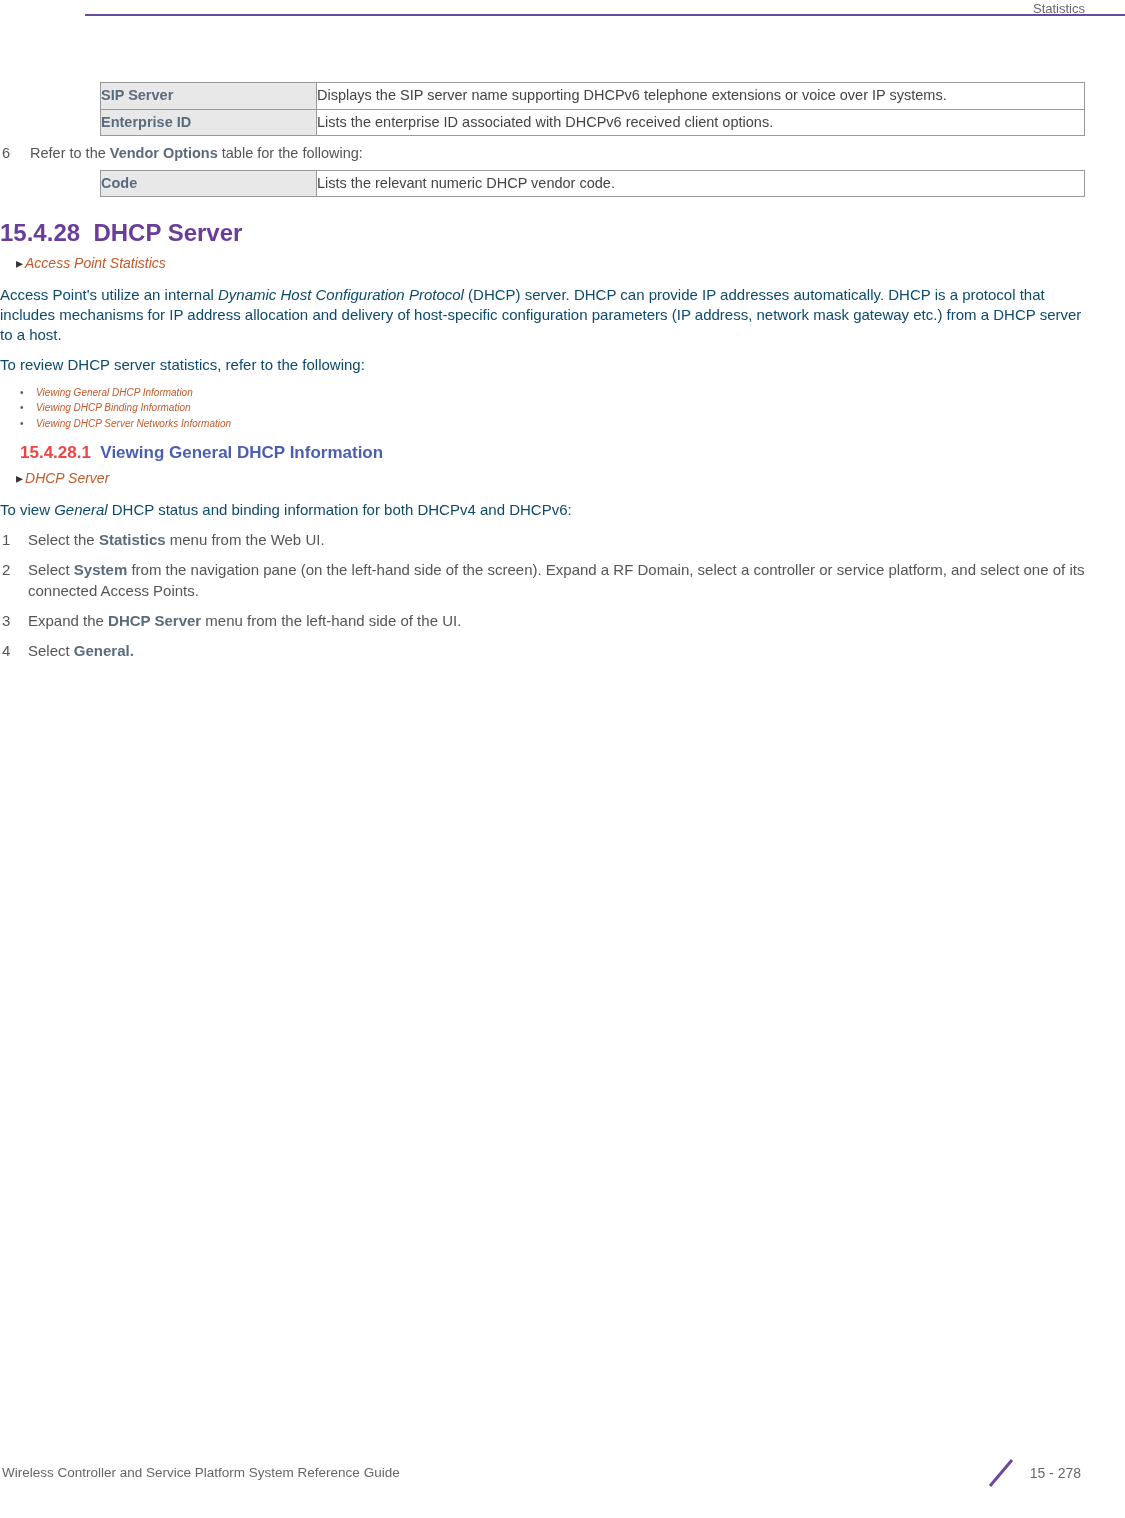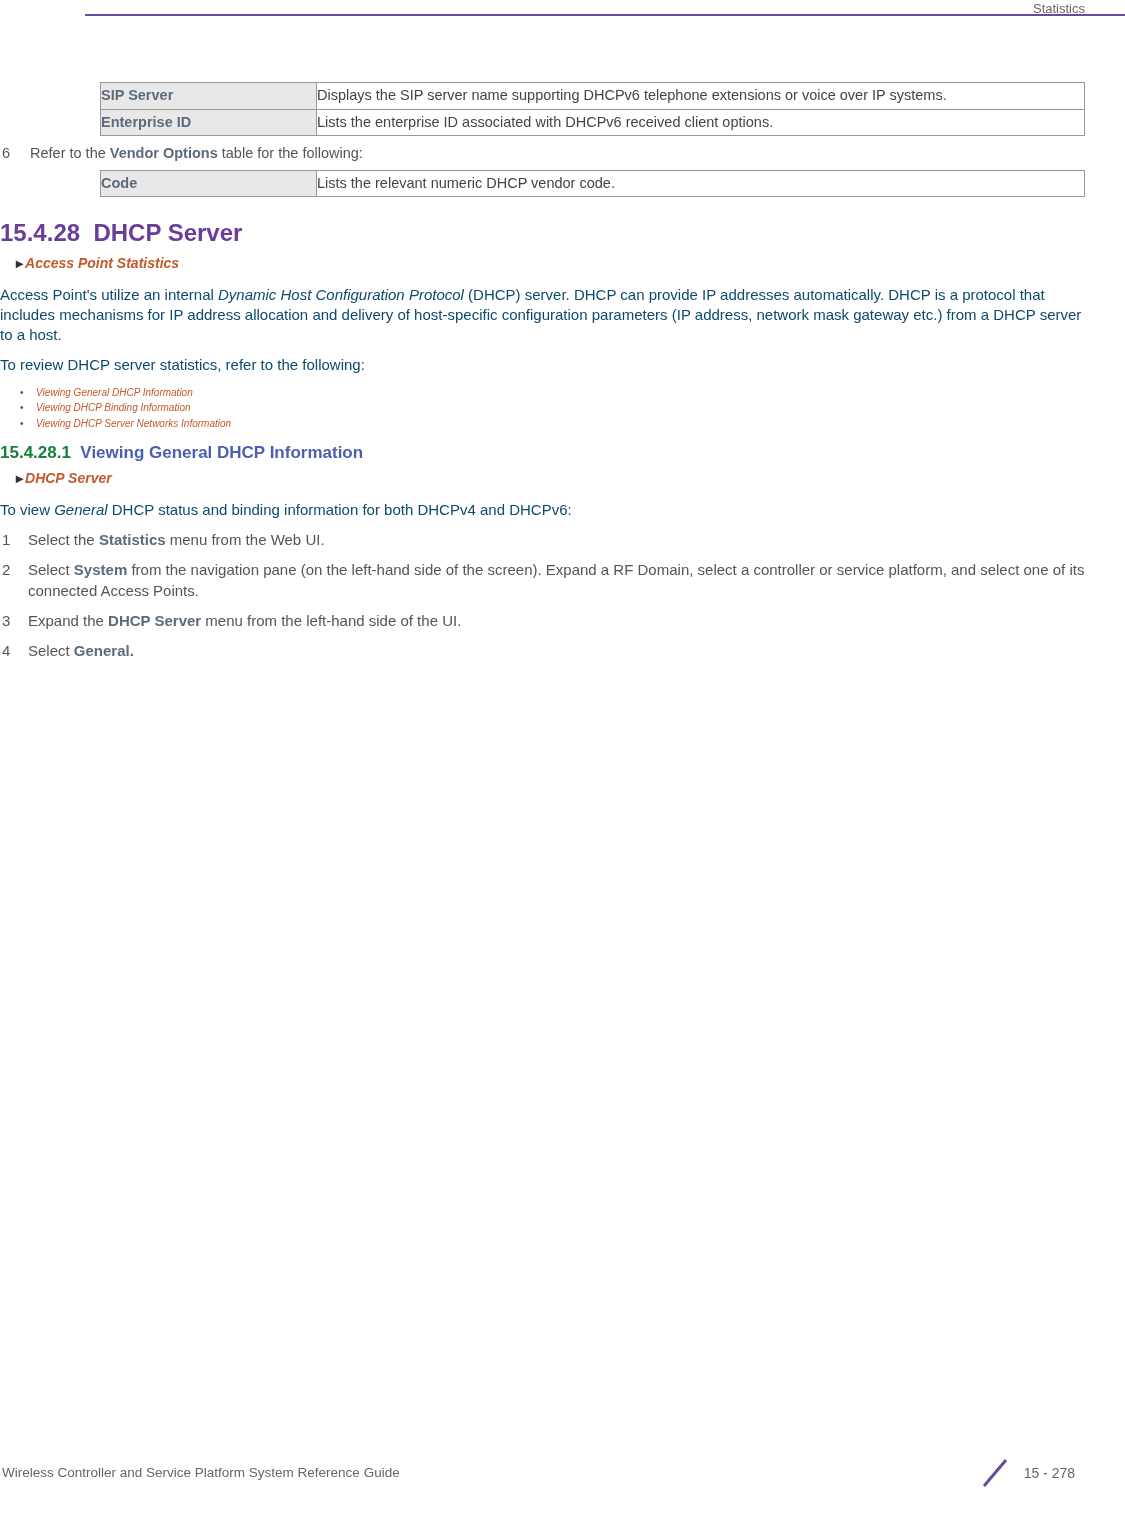--- a/index.html
+++ b/index.html
@@ -85,21 +85,20 @@
       margin: 20px 0 0 0;
     }
     .section-num {
       color: #6a3d9a;
     }
     .breadcrumb {
       margin: 4px 0 12px 16px;
       font-size: 14px;
       color: #c25a2b;
       font-style: italic;
-      font-weight: bold;
     }
     .breadcrumb .caret {
       font-style: normal;
       color: #333;
       margin-right: 2px;
     }
     .body-p {
       margin: 10px 0;
       color: #0c4a6e;
       font-size: 15px;
@@ -125,21 +124,22 @@
       color: #c25a2b;
       font-style: italic;
     }
     h3.subsection {
       font-size: 17px;
       font-weight: bold;
       color: #4a5fb0;
       margin: 12px 0 0 0;
     }
     .subsection .num {
-      color: #15803d;
+      color: #ef4444;
+      padding-left: 20px;
     }
     ol.steps {
       list-style: none;
       padding: 0;
       margin: 8px 0 0 0;
     }
     ol.steps li {
       display: flex;
       margin: 10px 0;
       color: #555;
@@ -154,21 +154,21 @@
       flex: 1;
     }
     ol.steps li .bold {
       font-weight: bold;
       color: #5a6b7d;
     }
     .footer {
       position: absolute;
       bottom: 28px;
       left: 0;
-      right: 50px;
+      right: 44px;
       display: flex;
       align-items: center;
       justify-content: space-between;
       font-size: 13.5px;
       color: #666;
     }
     .footer-left {
       padding-left: 2px;
     }
     .footer-right {

